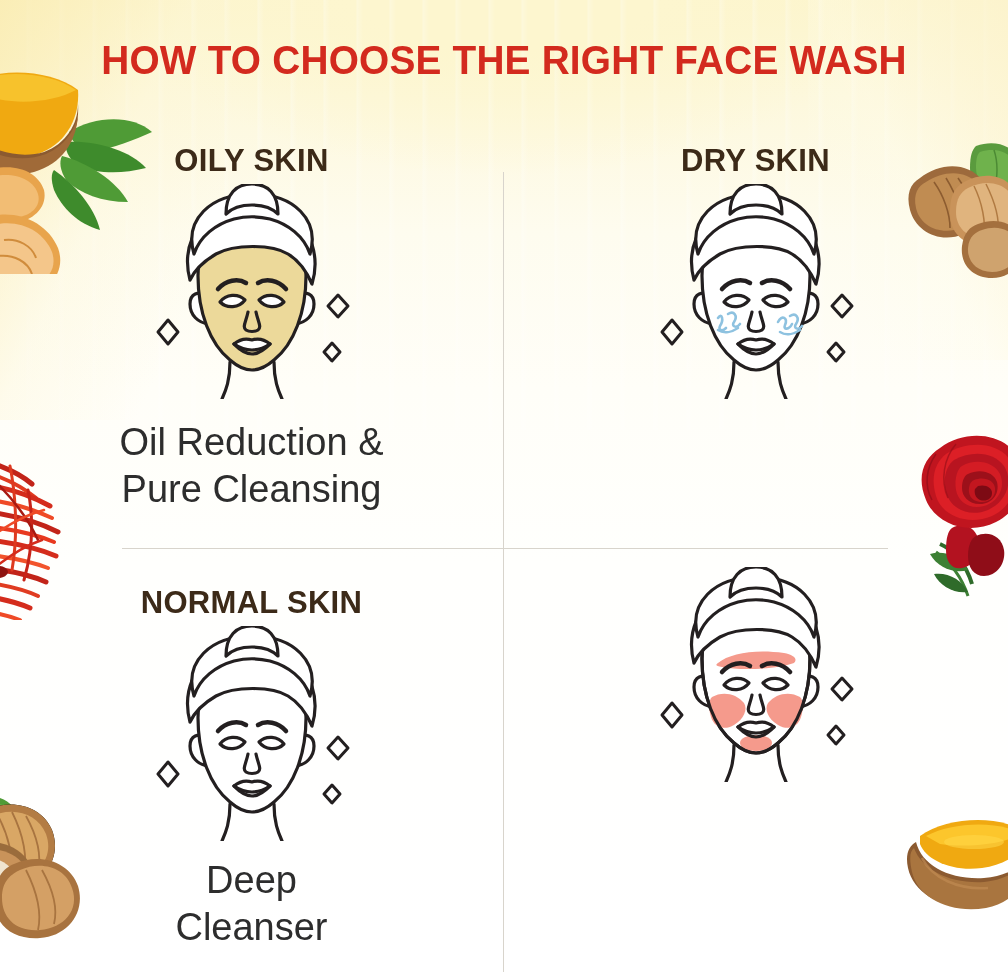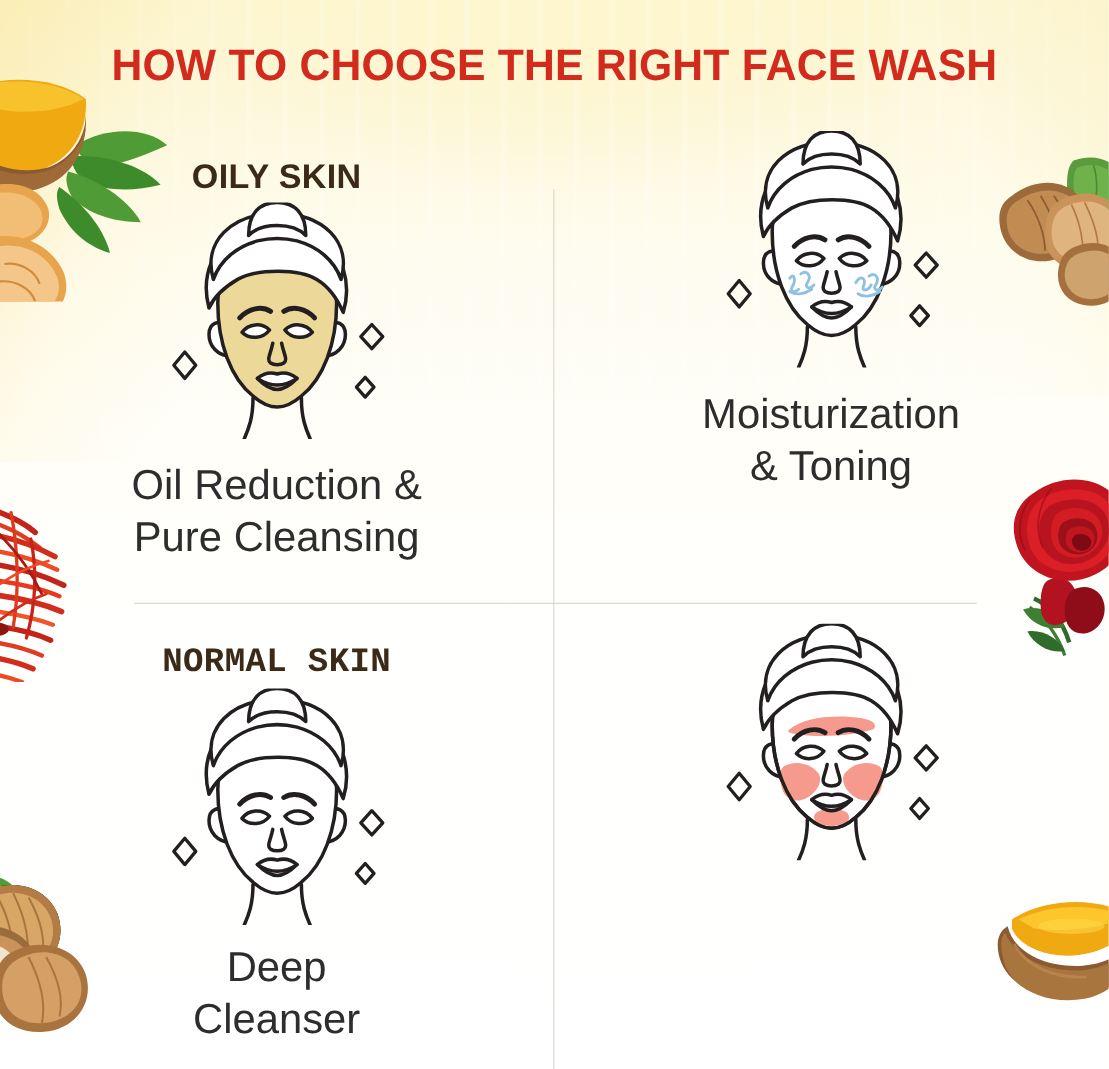--- a/index.html
+++ b/index.html
@@ -100,21 +100,21 @@
   }
   .cell-heading {
     font-size: 31px;
     font-weight: 700;
     color: #3c2a18;
     letter-spacing: 0.3px;
     margin: 0;
     line-height: 1;
   }
   .cell.tl .cell-heading, .cell.tr .cell-heading { padding-top: 34px; }
-  .cell.bl .cell-heading, .cell.br .cell-heading { padding-top: 28px; font-family: Liberation Mono, monospace; }
+  .cell.bl .cell-heading, .cell.br .cell-heading { padding-top: 28px; }
 
   .face-wrap {
     position: relative;
     width: 260px;
     height: 215px;
     margin-top: 8px;
   }
   .face-wrap svg { display: block; width: 100%; height: 100%; }
 
   .cell-desc {
@@ -335,20 +335,21 @@
             <path d="M206 122 L216 111 L226 122 L216 133 Z"></path>
             <path d="M202 168 L210 159 L218 168 L210 177 Z"></path>
           </g>
         </svg>
       </div>
       <div class="cell-desc">Oil Reduction &amp;
 Pure Cleansing</div>
     </div>
 
     <div class="cell tr">
+      <div class="cell-heading">DRY SKIN</div>
       <div class="face-wrap">
         <svg viewBox="0 0 260 215">
           <g fill="none" stroke="#231f20" stroke-width="3.2" stroke-linejoin="round" stroke-linecap="round">
             <path d="M108 178 C108 196 104 206 100 215 M152 178 C152 196 156 206 160 215" fill="#fff"></path>
             <path d="M86 112 C76 106 68 110 68 120 C68 131 76 139 87 140" fill="#fff"></path>
             <path d="M174 112 C184 106 192 110 192 120 C192 131 184 139 173 140" fill="#fff"></path>
             <path d="M76 92 C76 58 98 40 130 40 C162 40 184 58 184 92 C184 128 172 160 152 176 C144 183 136 186 130 186 C124 186 116 183 108 176 C88 160 76 128 76 92 Z" fill="#fff"></path>
             <path d="M68 96 C60 66 72 38 98 26 C120 16 146 18 166 30 C190 44 198 74 190 100 C184 86 176 76 166 70 C150 60 112 60 94 70 C82 77 73 85 68 96 Z" fill="#fff"></path>
             <path d="M72 70 C62 36 88 10 130 10 C172 10 198 36 188 70 C182 52 166 40 148 35 C136 32 124 32 112 35 C94 40 78 52 72 70 Z" fill="#fff"></path>
             <path d="M104 30 C104 10 114 0 130 0 C146 0 156 10 156 30 C150 24 142 21 130 21 C118 21 110 24 104 30 Z" fill="#fff"></path>
@@ -369,22 +370,20 @@
             <path d="M164 132 C170 128 174 134 170 140 C167 144 172 147 176 142"></path>
             <path d="M154 148 C160 152 168 150 174 146"></path>
           </g>
           <g fill="none" stroke="#231f20" stroke-width="3" stroke-linejoin="round">
             <path d="M36 148 L46 136 L56 148 L46 160 Z"></path>
             <path d="M206 122 L216 111 L226 122 L216 133 Z"></path>
             <path d="M202 168 L210 159 L218 168 L210 177 Z"></path>
           </g>
         </svg>
       </div>
-      <div class="cell-desc">Moisturization
-&amp; Toning</div>
     </div>
 
     <div class="cell bl">
       <div class="cell-heading">NORMAL SKIN</div>
       <div class="face-wrap">
         <svg viewBox="0 0 260 215">
           <g fill="none" stroke="#231f20" stroke-width="3.2" stroke-linejoin="round" stroke-linecap="round">
             <path d="M108 178 C108 196 104 206 100 215 M152 178 C152 196 156 206 160 215" fill="#fff"></path>
             <path d="M86 112 C76 106 68 110 68 120 C68 131 76 139 87 140" fill="#fff"></path>
             <path d="M174 112 C184 106 192 110 192 120 C192 131 184 139 173 140" fill="#fff"></path>

